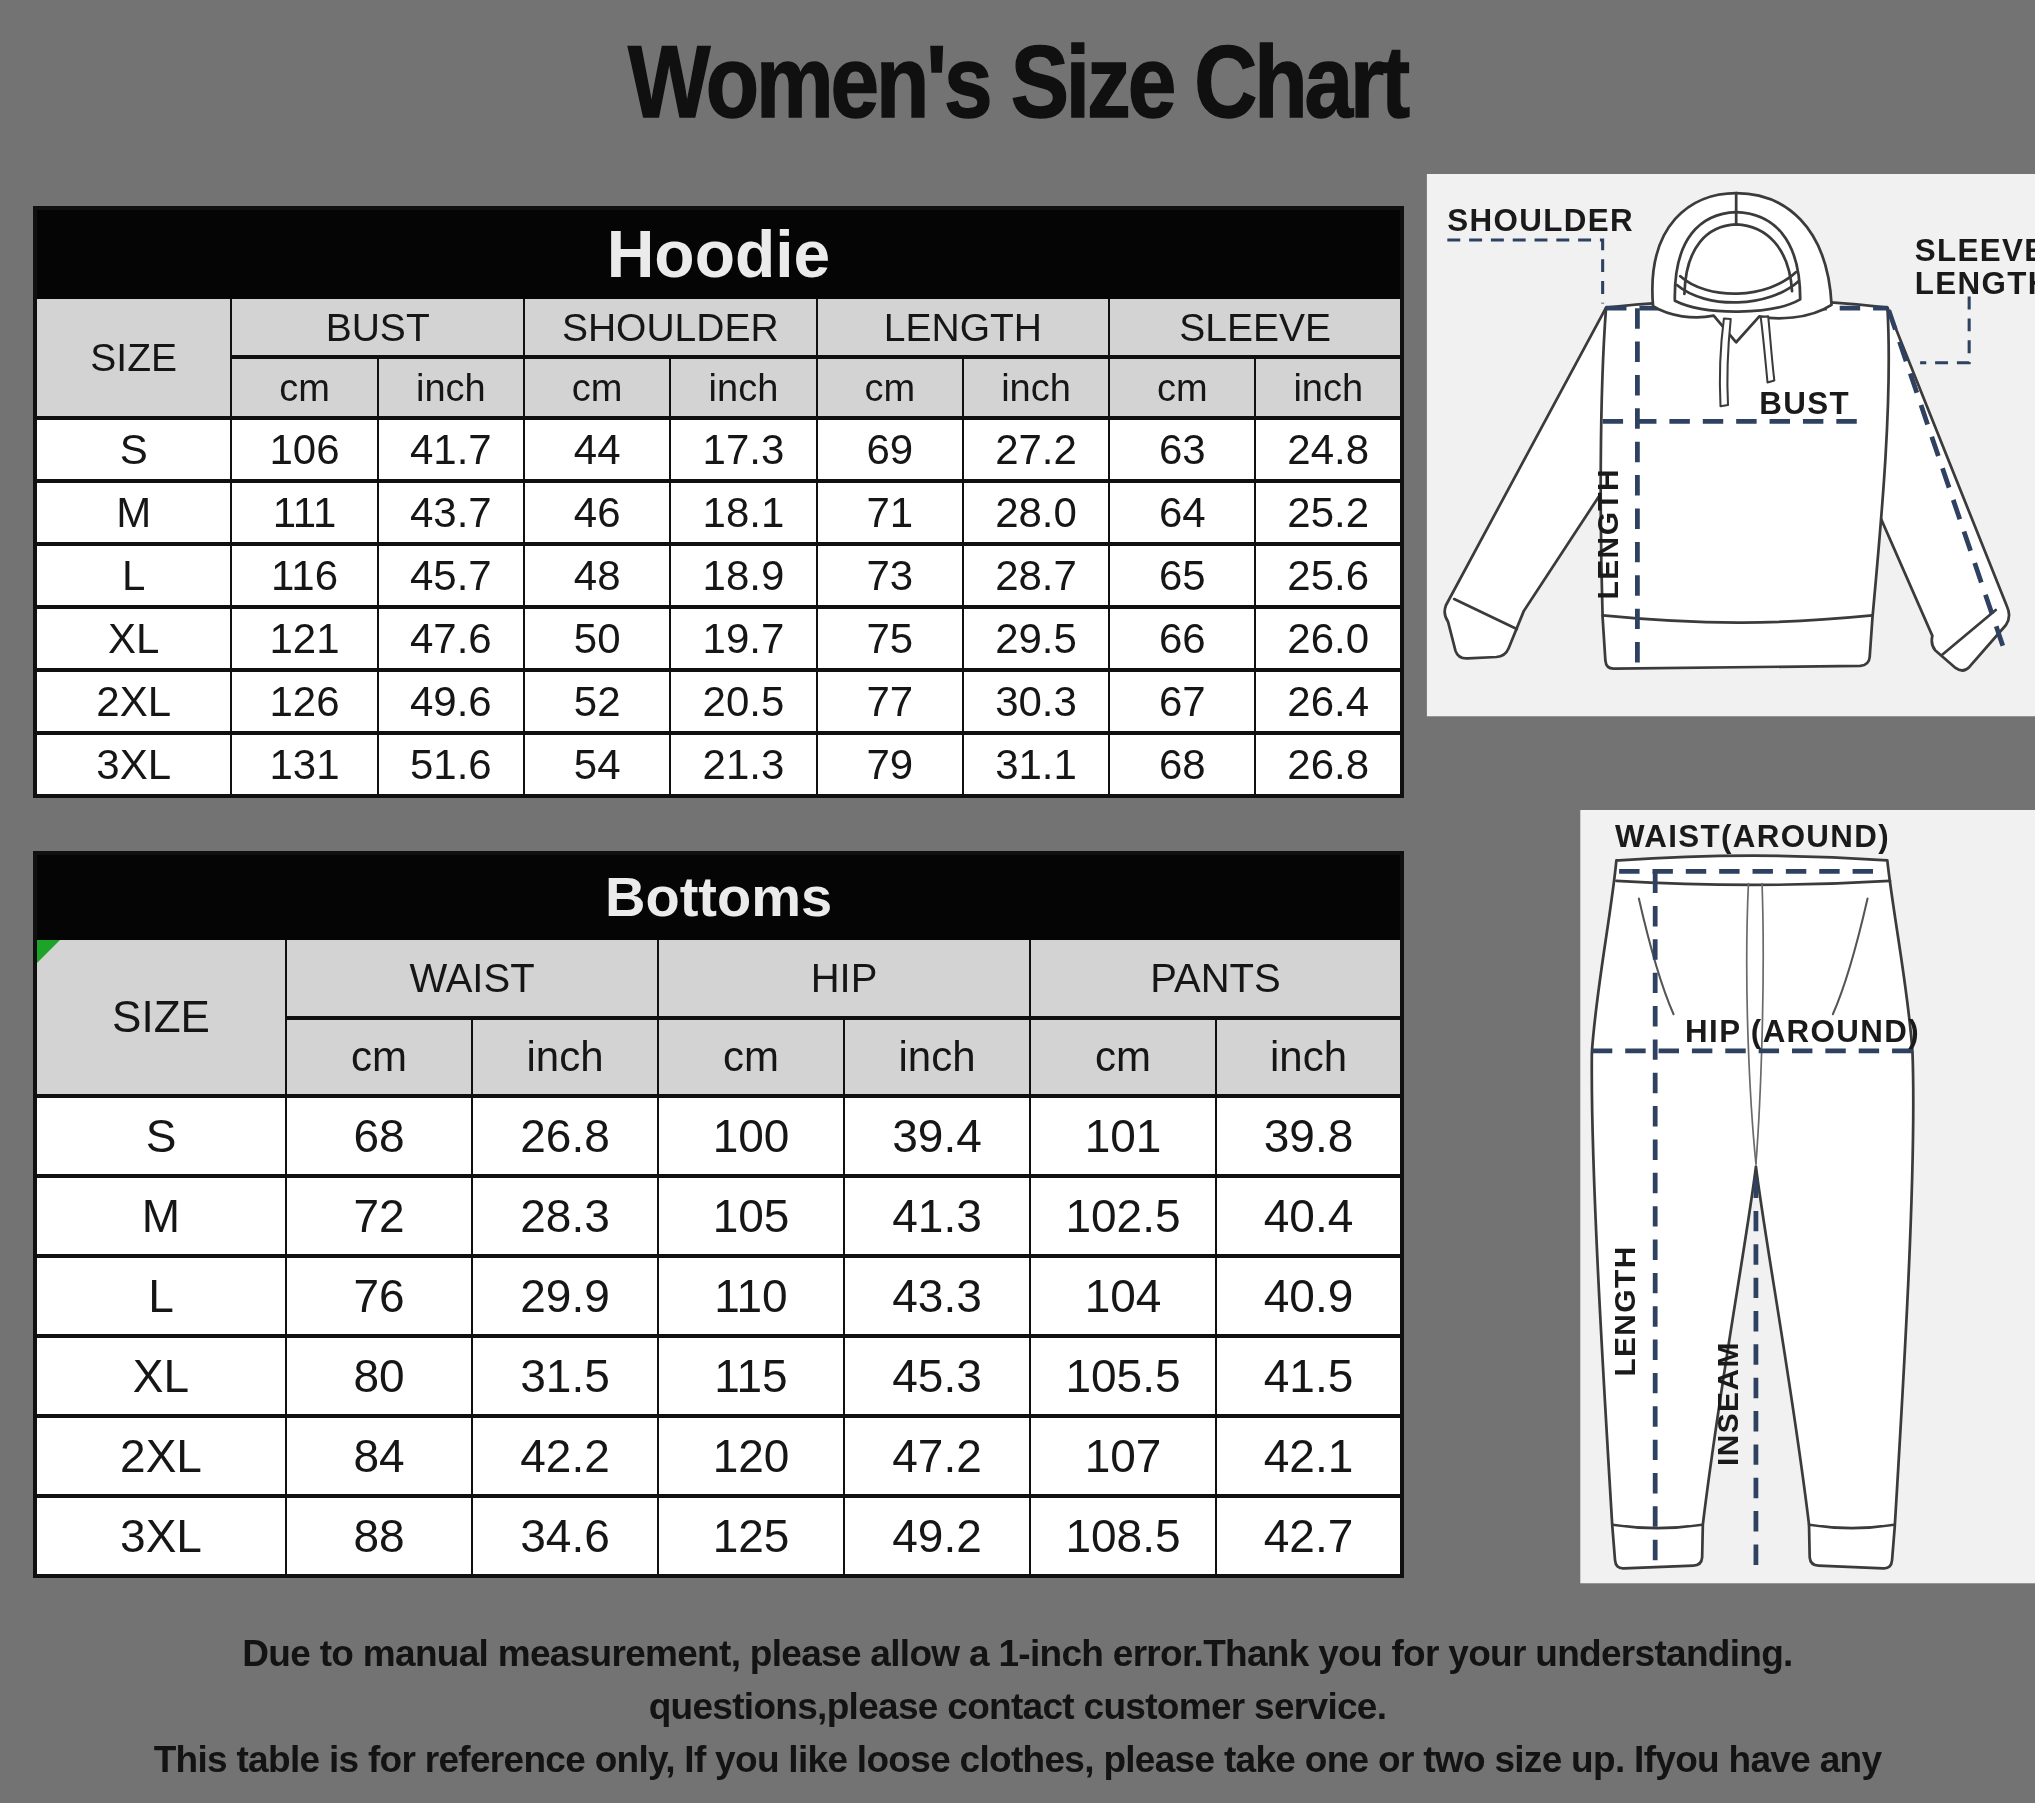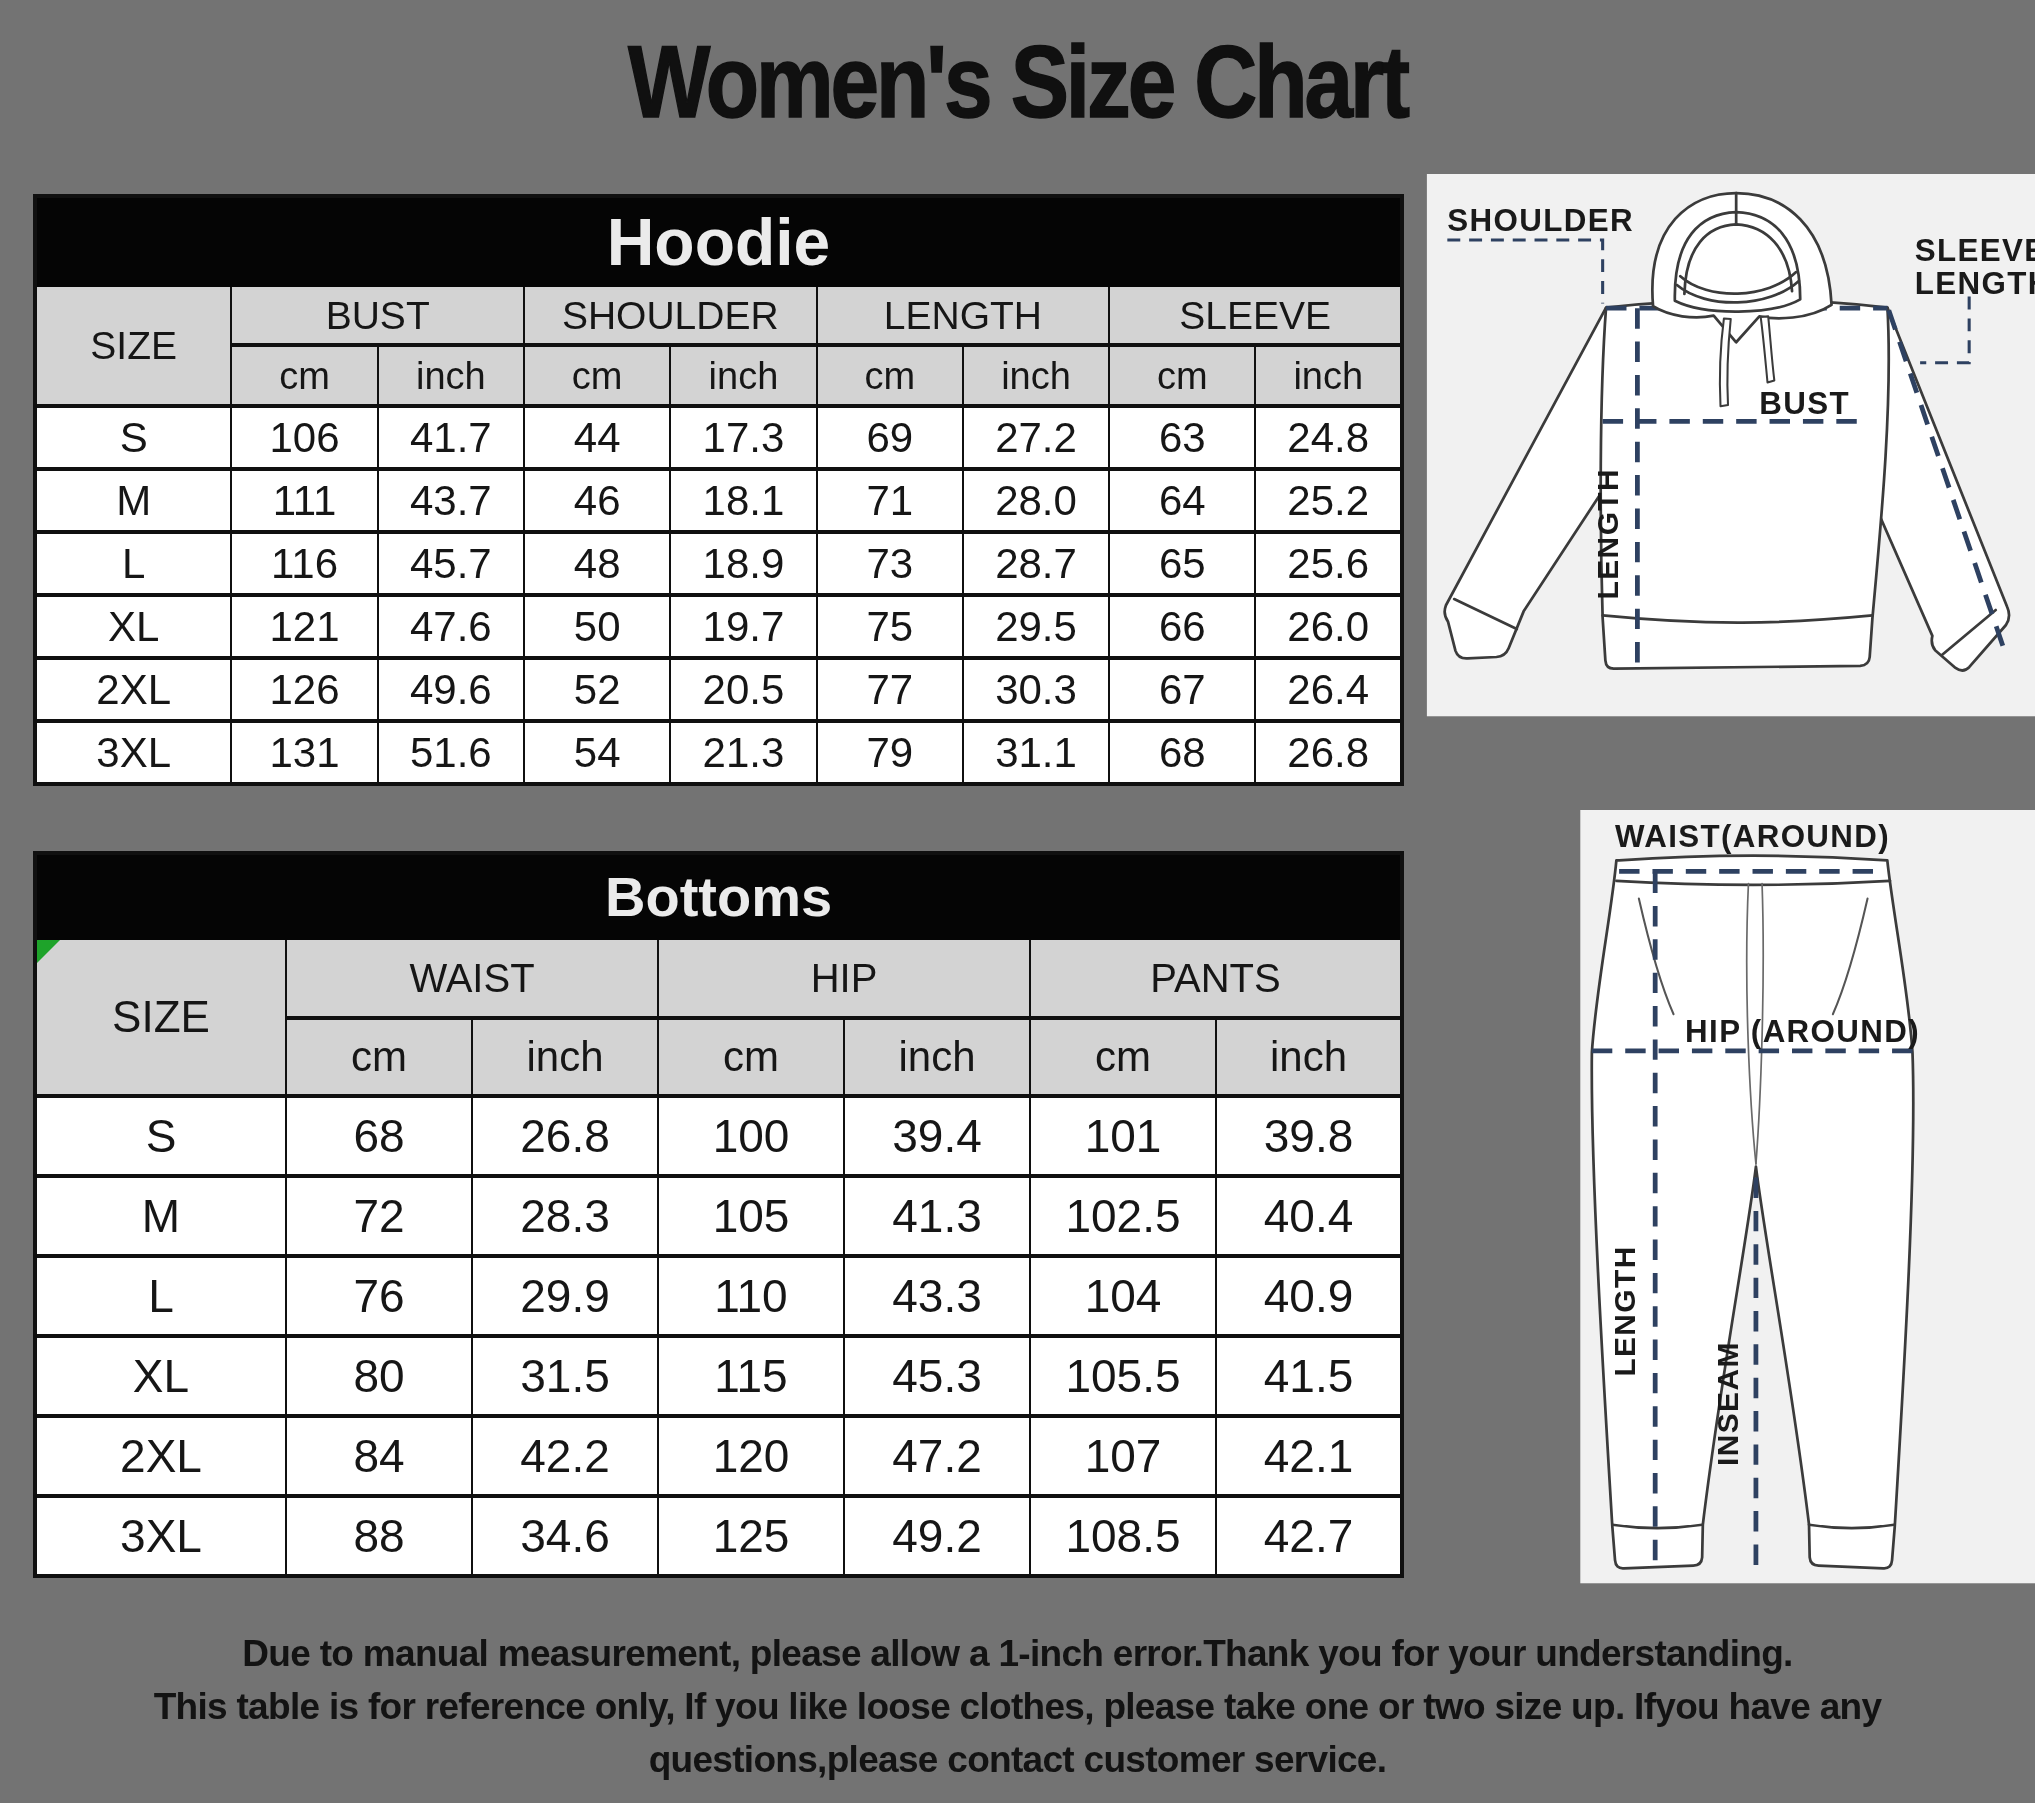--- a/index.html
+++ b/index.html
@@ -29,21 +29,21 @@
   }
   .size-table thead th { background:#d3d3d3; }
   .size-table th.band {
     background:#050505; color:#ebebeb; font-weight:700; border-color:#050505;
   }
   .group-row th { border-bottom:4.8px solid #101010; }
   .unit-row th  { border-bottom:4.8px solid #101010; }
   .size-table tbody td { border-top:4.1px solid #101010; border-bottom:4.1px solid #101010; background:#fff; }
   th.size-head { position:relative; }
 
-  .hoodie { left:33px; top:194px; width:1371px; }
+  .hoodie { left:33px; top:206px; width:1371px; }
   .hoodie .band        { height:87px; font-size:66px; }
   .hoodie .group-row th{ height:56px;  font-size:39px; }
   .hoodie .unit-row th { height:57px;  font-size:38px; }
   .hoodie tbody td     { height:59px;  font-size:42px; }
   .hoodie th.size-head { font-size:39px; }
 
   .bottoms { left:33px; top:851px; width:1371px; }
   .bottoms .band        { height:83px; font-size:56px; }
   .bottoms .group-row th{ height:76px; font-size:40px; }
   .bottoms .unit-row th { height:74px; font-size:42px; }
@@ -335,18 +335,18 @@
     <line class="dash" x1="110" y1="92" x2="110" y2="1114"></line>
     <line class="dash" x1="258" y1="540" x2="258" y2="1114"></line>
     <text class="dlabel" x="253" y="55" text-anchor="middle">WAIST(AROUND)</text>
     <text class="dlabel" x="154" y="341">HIP (AROUND)</text>
     <text class="dlabel dlabel-rot" x="81" y="736" transform="rotate(-90 81 736)" text-anchor="middle">LENGTH</text>
     <text class="dlabel dlabel-rot" x="231" y="872" transform="rotate(-90 231 872)" text-anchor="middle">INSEAM</text>
   </svg>
 
   <div class="footer">
     <p>Due to manual measurement, please allow a 1-inch error.Thank you for your understanding.</p>
+    <p>questions,please contact customer service.</p>
     <p>This table is for reference only, If you like loose clothes, please take one or two size up. Ifyou have any</p>
-    <p>questions,please contact customer service.</p>
   </div>
 
 </div>
 
 
 </body></html>

